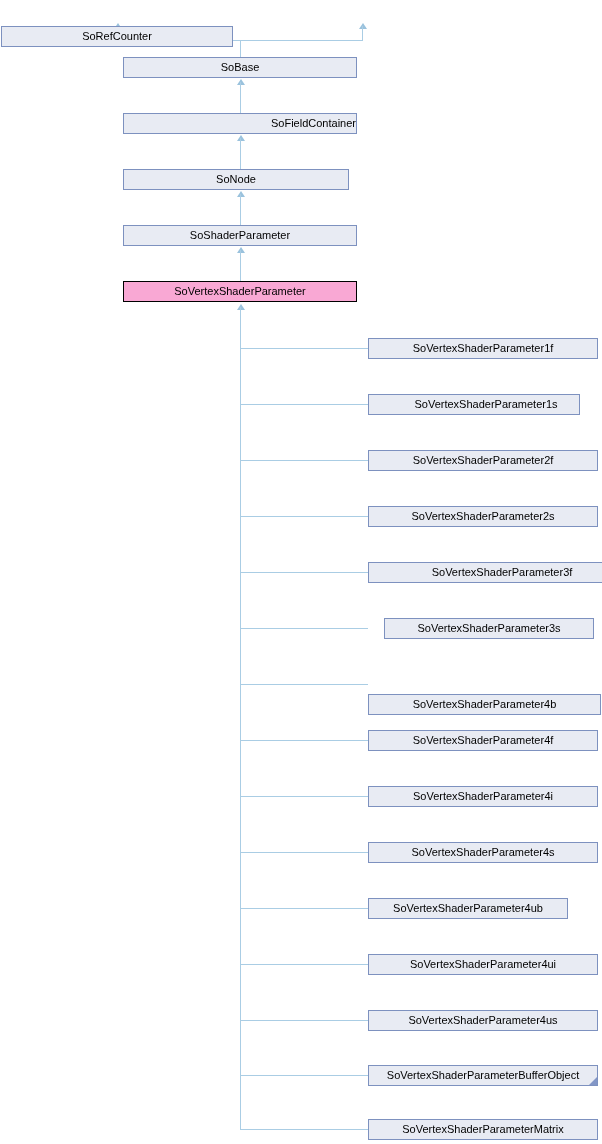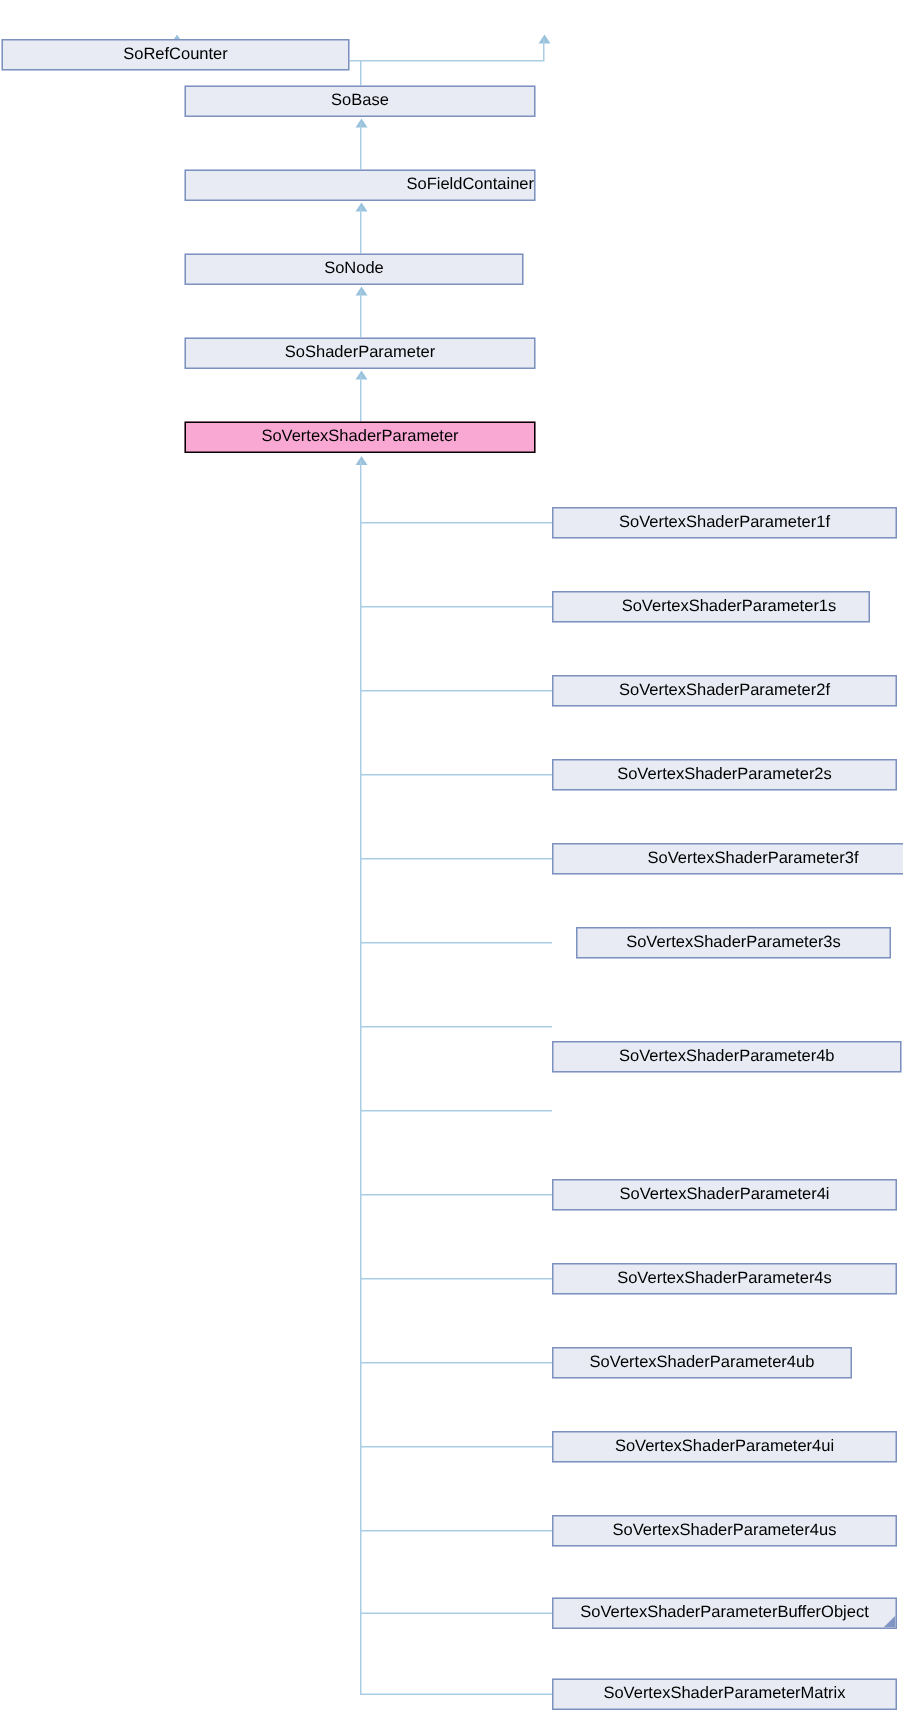--- a/index.html
+++ b/index.html
@@ -96,20 +96,21 @@
     <div class="node" style="left: 123px; top: 169px; width: 226px; height: 21px;"><span>SoNode</span></div>
     <div class="node" style="left: 123px; top: 225px; width: 234px; height: 21px;"><span>SoShaderParameter</span></div>
     <div class="node current" style="left: 123px; top: 281px; width: 234px; height: 21px;"><span>SoVertexShaderParameter</span></div>
     <div class="node" style="left: 368px; top: 338px; width: 230px; height: 21px;"><span>SoVertexShaderParameter1f</span></div>
     <div class="node" style="left: 368px; top: 394px; width: 212px; height: 21px; padding-left: 24px;"><span>SoVertexShaderParameter1s</span></div>
     <div class="node" style="left: 368px; top: 450px; width: 230px; height: 21px;"><span>SoVertexShaderParameter2f</span></div>
     <div class="node" style="left: 368px; top: 506px; width: 230px; height: 21px;"><span>SoVertexShaderParameter2s</span></div>
     <div class="node" style="left: 368px; top: 562px; width: 268px; height: 21px;"><span>SoVertexShaderParameter3f</span></div>
     <div class="node" style="left: 384px; top: 618px; width: 210px; height: 21px;"><span>SoVertexShaderParameter3s</span></div>
     <div class="node" style="left: 368px; top: 674px; width: 233px; height: 21px; margin-top: 20px;"><span>SoVertexShaderParameter4b</span></div>
+    <div class="node" style="left: 368px; top: 730px; width: 230px; height: 21px;"><span>SoVertexShaderParameter4f</span></div>
     <div class="node" style="left: 368px; top: 786px; width: 230px; height: 21px;"><span>SoVertexShaderParameter4i</span></div>
     <div class="node" style="left: 368px; top: 842px; width: 230px; height: 21px;"><span>SoVertexShaderParameter4s</span></div>
     <div class="node" style="left: 368px; top: 898px; width: 200px; height: 21px;"><span>SoVertexShaderParameter4ub</span></div>
     <div class="node" style="left: 368px; top: 954px; width: 230px; height: 21px;"><span>SoVertexShaderParameter4ui</span></div>
     <div class="node" style="left: 368px; top: 1010px; width: 230px; height: 21px;"><span>SoVertexShaderParameter4us</span></div>
     <div class="node" style="left: 368px; top: 1065px; width: 230px; height: 21px;"><span>SoVertexShaderParameterBufferObject</span><div class="fold-corner"></div></div>
     <div class="node" style="left: 368px; top: 1119px; width: 230px; height: 21px;"><span>SoVertexShaderParameterMatrix</span></div>
   </div>
 
 </body></html>

